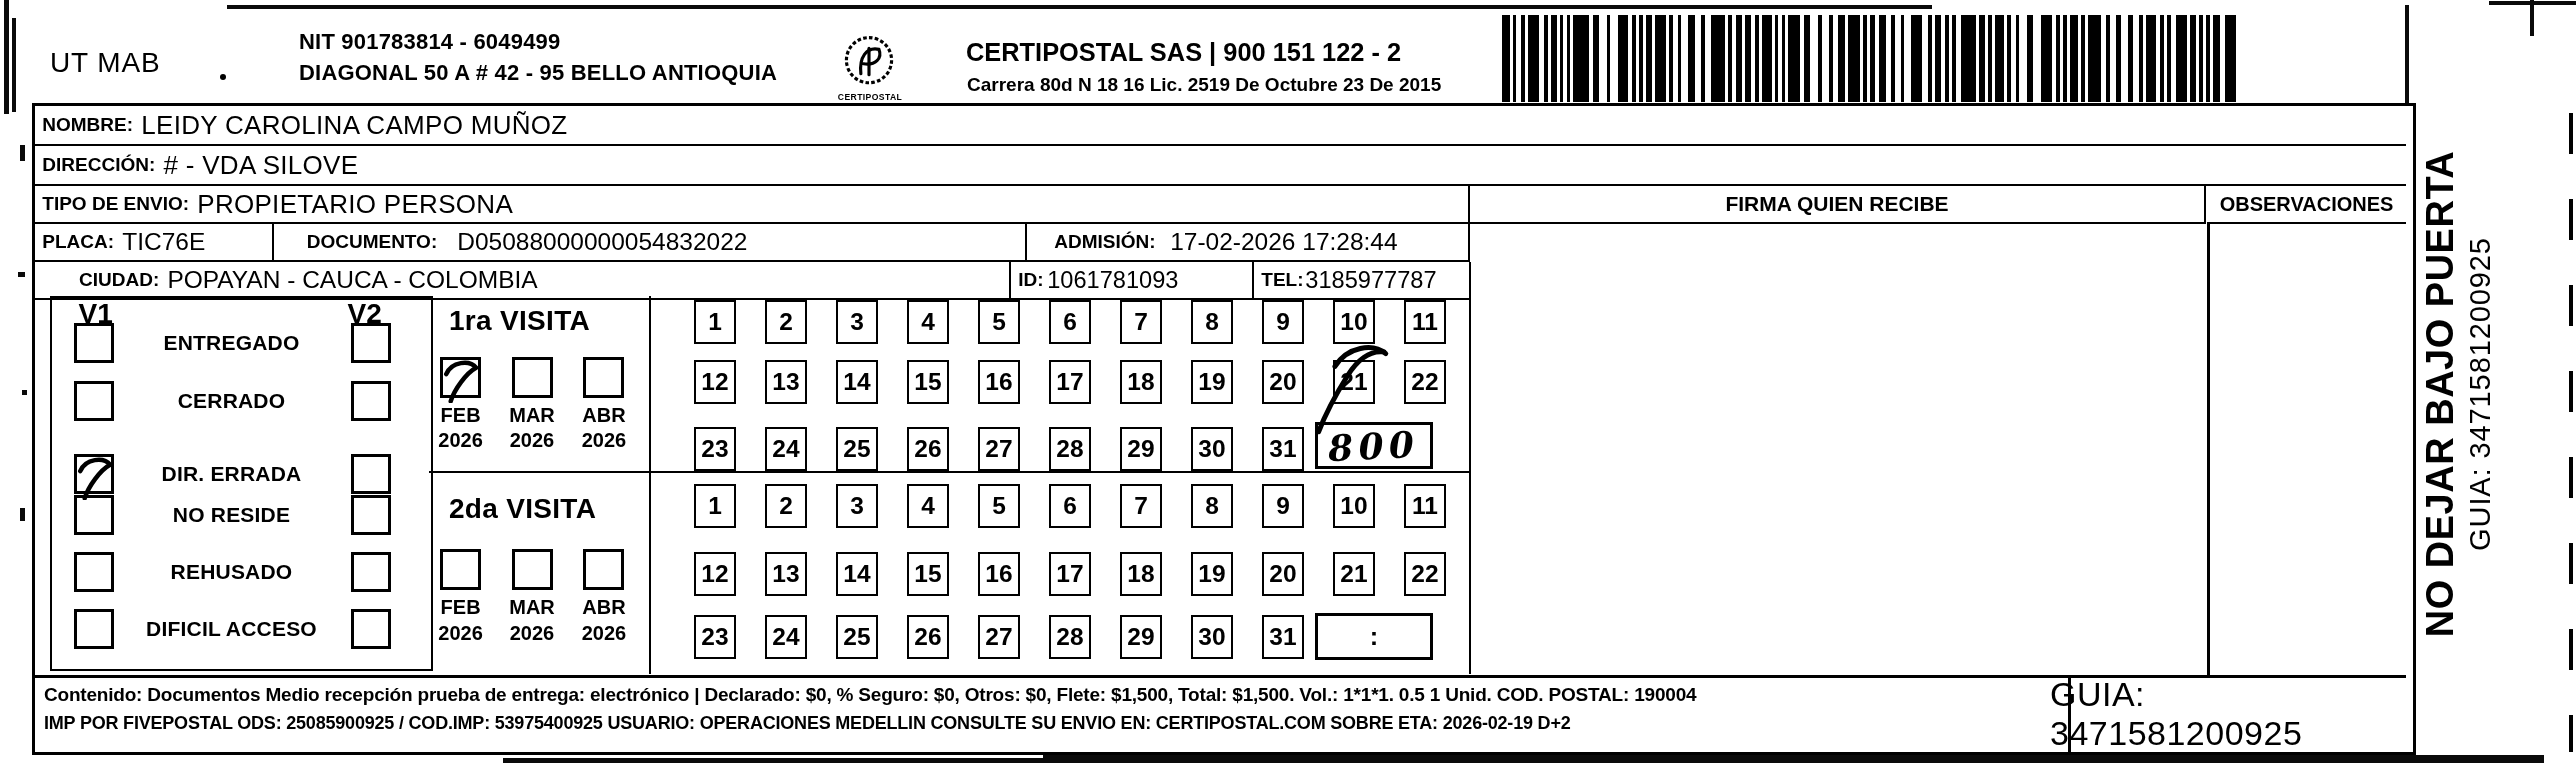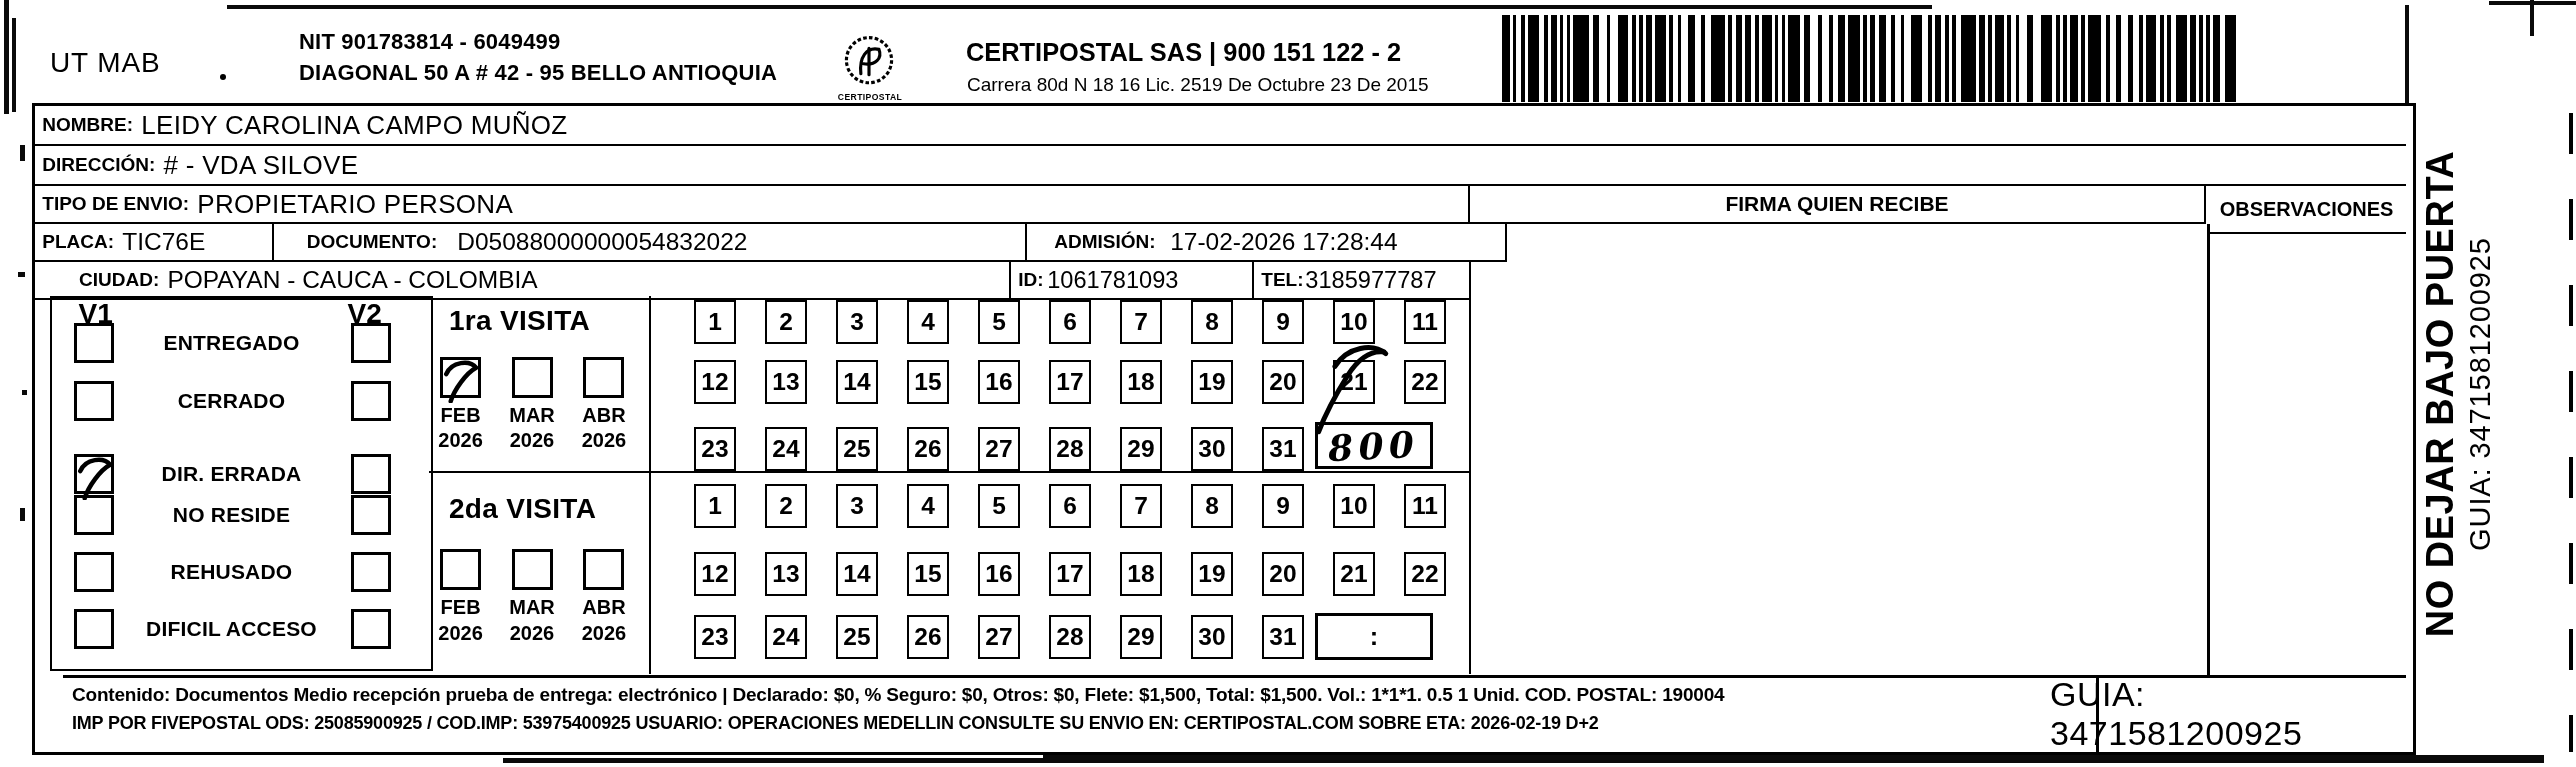--- a/index.html
+++ b/index.html
@@ -4,21 +4,21 @@
 <style>
   html,body{margin:0;padding:0;background:#e8e8e8;}
   #canvas{position:relative;width:2576px;height:767px;background:#fff;overflow:hidden;
           font-family:"Liberation Sans",sans-serif;color:#000;}
   .abs{position:absolute;box-sizing:border-box;}
   .art{position:absolute;background:#0a0a0a;}
   
   .sender{font-size:28px;font-weight:400;letter-spacing:0.9px;}
   .hline{font-weight:700;font-size:22px;letter-spacing:0.2px;white-space:nowrap;}
   .company{font-weight:700;font-size:25.4px;white-space:nowrap;}
-  .license{font-weight:400;font-size:19px;white-space:nowrap;text-align:center;}
+  .license{font-weight:700;font-size:19px;white-space:nowrap;text-align:center;}
   .logotext{font-weight:700;font-size:8.6px;letter-spacing:0.4px;text-align:center;}
   
   #form-box{position:absolute;left:32px;top:103px;width:2378px;height:646px;border:3.6px solid #000;}
   .cell{position:absolute;box-sizing:border-box;display:flex;align-items:center;padding:0 0 0 7.3px;white-space:nowrap;overflow:visible;}
   .bb{border-bottom:2.7px solid #000;}
   .br{border-right:2.7px solid #000;}
   .lab{font-weight:700;font-size:19px;margin-right:8.2px;}
   .val{font-weight:400;font-size:26px;letter-spacing:0.3px;}
   .val-sm{font-weight:400;font-size:24.5px;}
   .hdrcell{justify-content:center;padding:0;font-weight:700;font-size:21px;}
@@ -37,21 +37,21 @@
   .dcell{width:42px;height:44px;border:2.7px solid #000;box-sizing:border-box;margin-right:29px;
          display:flex;align-items:center;justify-content:center;font-weight:700;font-size:24.5px;flex:none;}
   .timebox{position:absolute;width:118px;height:47px;border:3.2px solid #000;box-sizing:border-box;
            display:flex;align-items:center;justify-content:center;}
   .colon{font-weight:700;font-size:25.4px;}
   .hand800{font-family:"DejaVu Serif",serif;font-style:italic;font-weight:700;font-size:36px;
            letter-spacing:5.4px;transform:rotate(-3deg);}
   .handmark{position:absolute;left:-3.6px;top:-4.5px;width:47px;height:47px;pointer-events:none;}
   .mark21{position:absolute;width:82px;height:98px;pointer-events:none;}
   
-  #footer-left{position:absolute;border-top:3.6px solid #000;border-right:3.6px solid #000;padding:6.3px 9px 0 9px;margin-left:28px;}
+  #footer-left{position:absolute;border-top:3.6px solid #000;border-right:3.6px solid #000;padding:6.3px 9px 0 9px;}
   #footer-left .f1{font-weight:700;font-size:19px;letter-spacing:-0.2px;white-space:nowrap;}
   #footer-left .f2{font-weight:700;font-size:18px;letter-spacing:-0.2px;margin-top:6.3px;white-space:nowrap;}
   #footer-right{position:absolute;border-top:3.6px solid #000;display:flex;align-items:center;justify-content:center;}
   #footer-right .g{font-size:34px;font-weight:400;letter-spacing:0.5px;}
   
   #side-note{position:absolute;left:2419px;top:676px;width:564px;height:107px;
              transform:rotate(-90deg);transform-origin:left top;text-align:center;}
   #side-note .l1{font-weight:700;font-size:38px;letter-spacing:0.5px;white-space:nowrap;}
   #side-note .l2{font-weight:400;font-size:29px;letter-spacing:0.9px;white-space:nowrap;margin-top:1.8px;}
   
@@ -178,31 +178,31 @@
     </div>
     <div class="cell bb" style="left:0;top:0;width:2371px;height:40px;">
       <span class="lab">NOMBRE:</span>
       <span class="val">LEIDY CAROLINA CAMPO MUÑOZ</span>
     </div>
     <div class="cell bb br hdrcell" style="left:1435px;top:80px;width:736px;height:38px;">FIRMA QUIEN RECIBE</div>
     <div class="cell bb br" style="left:0;top:80px;width:1435px;height:38px;">
       <span class="lab">TIPO DE ENVIO:</span>
       <span class="val">PROPIETARIO PERSONA</span>
     </div>
-    <div class="cell bb hdrcell" style="left:2172px;top:80px;width:199px;height:48px;font-size:20px;">OBSERVACIONES</div>
+    <div class="cell bb hdrcell" style="left:2172px;top:80px;width:199px;height:38px;font-size:20px;">OBSERVACIONES</div>
 
     <div class="cell bb br" style="left:0;top:118px;width:239px;height:38px;">
       <span class="lab">PLACA:</span>
       <span class="val-sm">TIC76E</span>
     </div>
     <div class="cell bb br" style="left:239px;top:118px;width:753px;height:38px;align-items:center;">
       <span class="lab" style="margin-left:25.4px;margin-right:20px;">DOCUMENTO:</span>
       <span class="val-sm">D05088000000054832022</span>
     </div>
-    <div class="cell bb br" style="left:992px;top:118px;width:480px;height:38px;">
+    <div class="cell bb br" style="left:992px;top:118px;width:443px;height:38px;">
       <span class="lab" style="margin-left:20px;margin-right:14.5px;">ADMISIÓN:</span>
       <span class="val-sm">17-02-2026 17:28:44</span>
     </div>
 
     <div class="cell bb br" style="left:0;top:156px;width:976px;height:38px;padding-left:44px;">
       <span class="lab">CIUDAD:</span>
       <span class="val-sm">POPAYAN - CAUCA - COLOMBIA</span>
     </div>
     <div class="cell bb br" style="left:976px;top:156px;width:243px;height:38px;">
       <span class="lab" style="margin-right:3.6px;">ID:</span>

